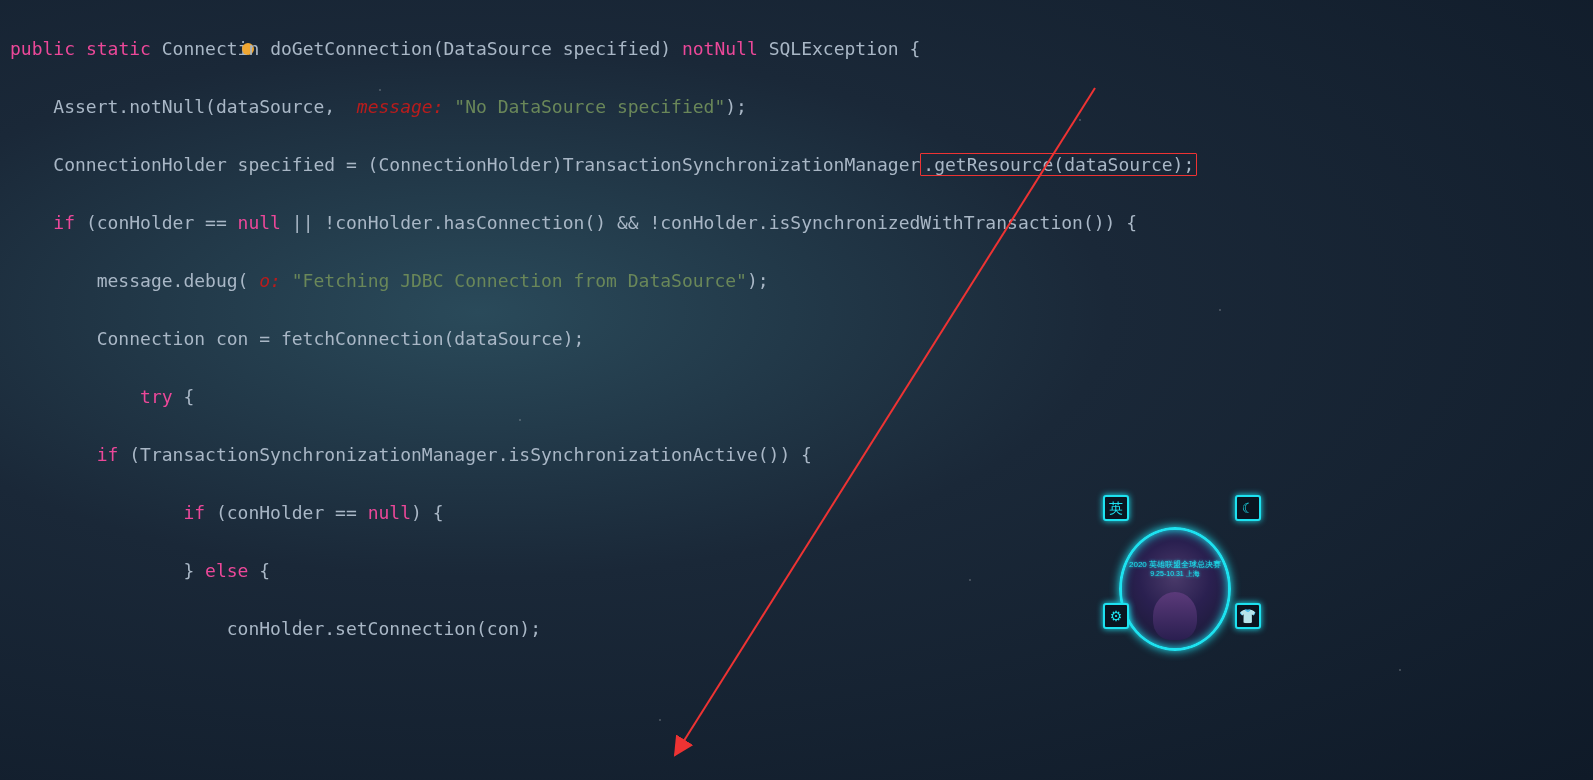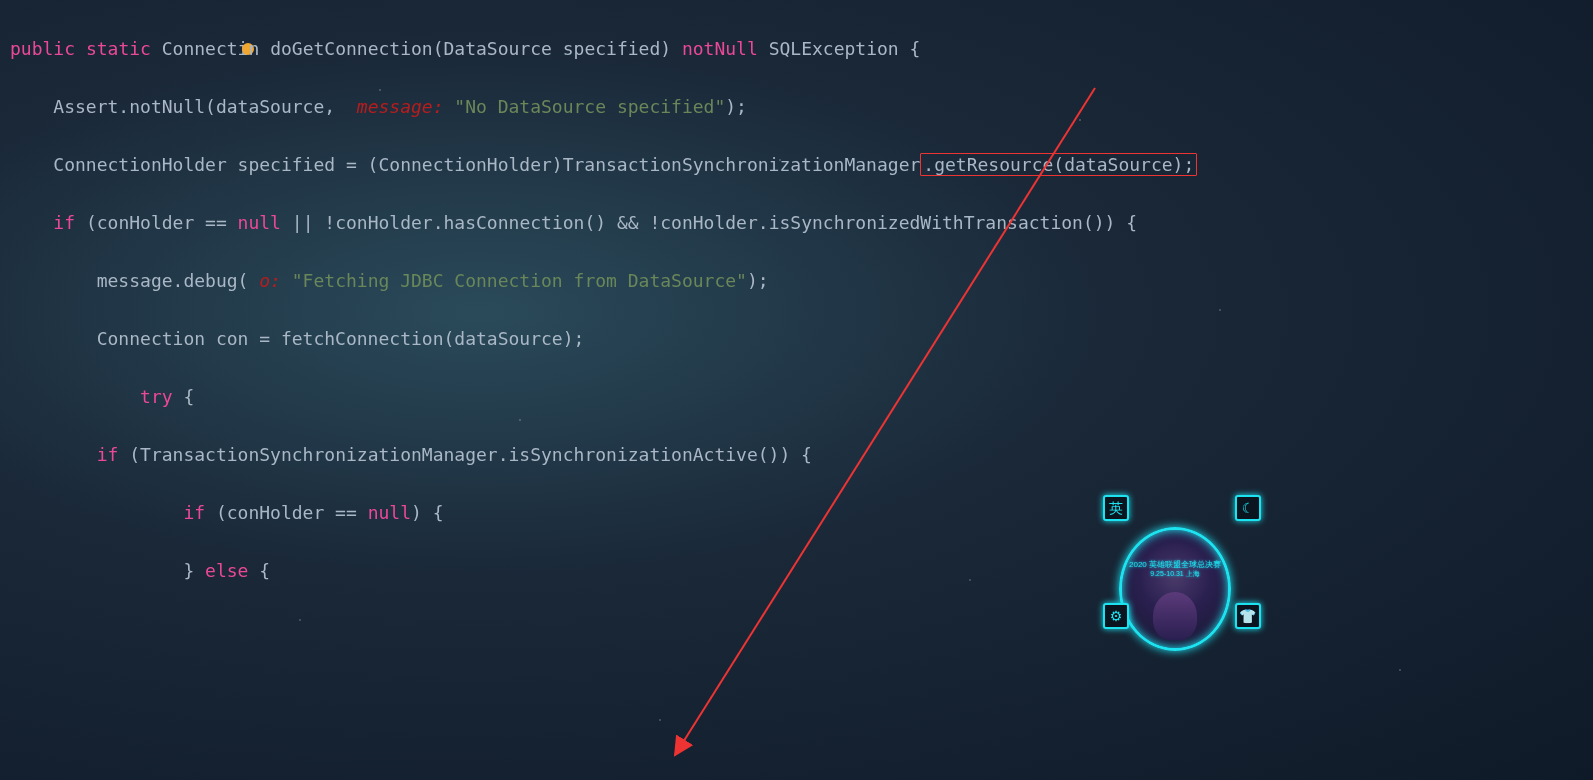--- a/index.html
+++ b/index.html
@@ -153,20 +153,21 @@
 <span class="line"><span class="kw">public</span> <span class="kw">static</span><span> Connecti</span><span class="bp-dot"></span><span>n doGetConnection(DataSource specified) </span><span class="kw">notNull</span><span> SQLException {</span></span>
 <span class="line"><span>    Assert.notNull(dataSource, </span><span class="param-hint"> message: </span><span class="str">"No DataSource specified"</span><span>);</span></span>
 <span class="line"><span>    ConnectionHolder specified = (ConnectionHolder)TransactionSynchronizationManager</span><span class="hl-box">.getResource(dataSource);</span></span>
 <span class="line"><span>    </span><span class="kw">if</span><span> (conHolder == </span><span class="kw">null</span><span> || !conHolder.hasConnection() &amp;&amp; !conHolder.isSynchronizedWithTransaction()) {</span></span>
 <span class="line"><span>        message.debug(</span><span class="param-hint"> o: </span><span class="str">"Fetching JDBC Connection from DataSource"</span><span>);</span></span>
 <span class="line">        Connection con = fetchConnection(dataSource);</span>
 <span class="line"><span>            </span><span class="kw">try</span><span> {</span></span>
 <span class="line"><span>        </span><span class="kw">if</span><span> (TransactionSynchronizationManager.isSynchronizationActive()) {</span></span>
 <span class="line"><span>                </span><span class="kw">if</span><span> (conHolder == </span><span class="kw">null</span><span>) {</span></span>
 <span class="line"><span>                } </span><span class="kw">else</span><span> {</span></span>
+<span class="line">                    conHolder.setConnection(con);</span>
 
 <span class="line"></span>
 
 
 
 
 
 
 
 

